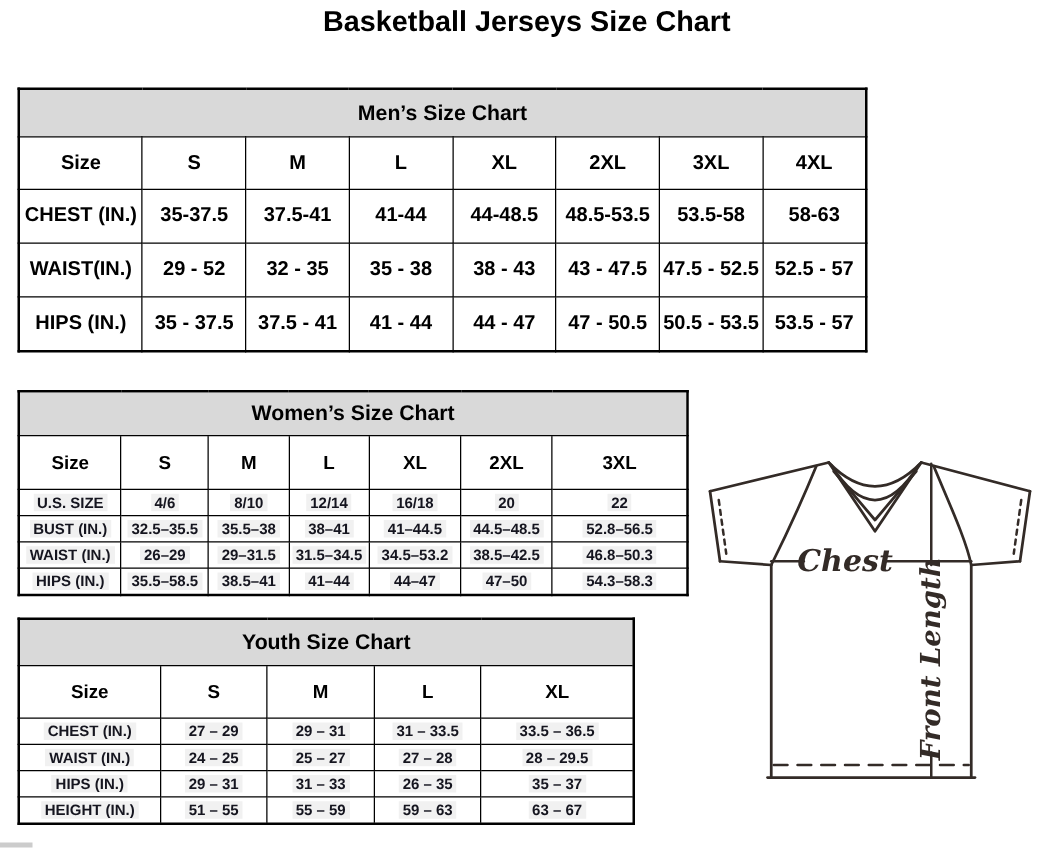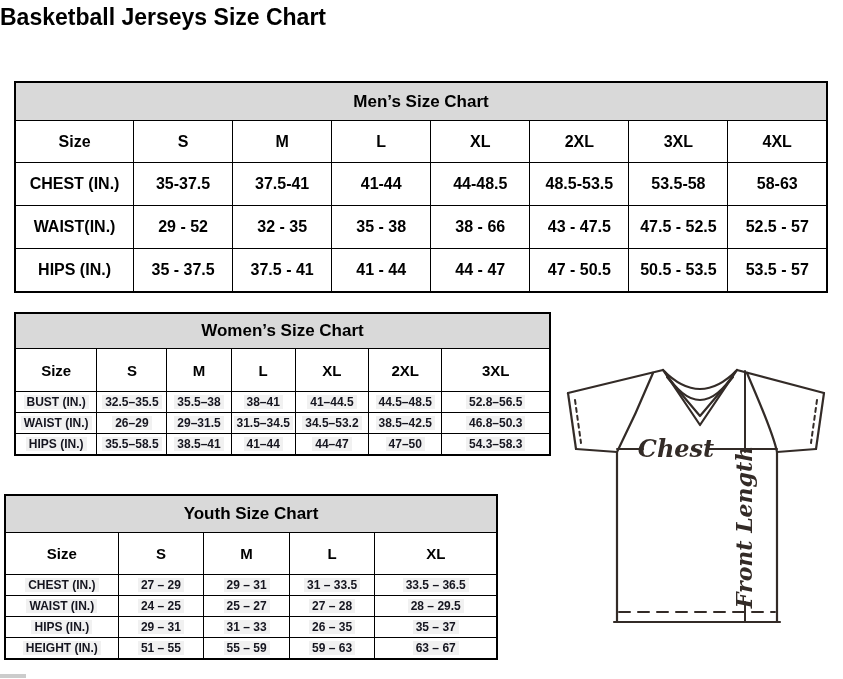--- a/index.html
+++ b/index.html
@@ -2,52 +2,52 @@
 <html><head>
 <meta charset="utf-8">
 <style>
   html,body{margin:0;padding:0;}
   body{
     width:843px;height:679px;position:relative;background:#ffffff;
     font-family:"Liberation Sans",sans-serif;overflow:hidden;color:#000;
   }
   .page-title{
     position:absolute;left:0;top:4px;width:843px;margin:0;
-    text-align:left;font-size:23px;font-weight:bold;color:#000;
+    text-align:center;font-size:23px;font-weight:bold;color:#000;
     font-family:"Liberation Sans",sans-serif;
   }
   table.size-table{
     position:absolute;border-collapse:collapse;table-layout:fixed;
     border:2px solid #000;background:#fff;
   }
   .size-table th,.size-table td{
     border:1px solid #000;text-align:center;vertical-align:middle;
     font-weight:bold;padding:0;overflow:hidden;white-space:nowrap;
   }
   .size-table th.title-cell{background:#d9d9d9;font-size:17px;height:36px;}
   .size-table tr.size-row td{font-size:16px;}
   
-  #table-men{left:14px;top:81px;width:814px;}
+  #table-men{left:14px;top:70px;width:680px;}
   #table-men th.title-cell{height:37px;}
   #table-men tr.size-row td{height:41px;}
   #table-men tr.data-row td{height:42px;font-size:16px;}
   #table-men .col-0{width:14.6%;}
   
   #table-women{left:14px;top:312px;width:537px;}
   #table-women th.title-cell{height:34px;}
   #table-women tr.size-row td{height:42px;font-size:15px;}
   #table-women .col-0{width:15.3%;}
   #table-women .col-1{width:13.1%;}
   #table-women .col-2{width:12.0%;}
   #table-women .col-3{width:12.0%;}
   #table-women .col-4{width:13.7%;}
   #table-women .col-5{width:13.7%;}
   #table-women .col-6{width:20.2%;}
   
-  #table-youth{left:4px;top:494px;width:494px;}
+  #table-youth{left:14px;top:494px;width:494px;}
   #table-youth th.title-cell{height:36px;}
   #table-youth tr.size-row td{height:41px;font-size:15px;}
   #table-youth .col-0{width:23%;}
   #table-youth .col-1{width:17.4%;}
   #table-youth .col-2{width:17.4%;}
   #table-youth .col-3{width:17.4%;}
   #table-youth .col-4{width:24.8%;}
   
   table.compact tr.data-row td{height:20px;font-size:12px;color:#15151f;}
   table.compact tr.data-row span{background:#f1f1f1;padding:0 3px;line-height:14px;display:inline-block;}
@@ -98,21 +98,21 @@
         <td><span>44-48.5</span></td>
         <td><span>48.5-53.5</span></td>
         <td><span>53.5-58</span></td>
         <td><span>58-63</span></td>
       </tr>
       <tr class="data-row">
         <td><span>WAIST(IN.)</span></td>
         <td><span>29 - 52</span></td>
         <td><span>32 - 35</span></td>
         <td><span>35 - 38</span></td>
-        <td><span>38 - 66</span></td>
+        <td><span>38 - 43</span></td>
         <td><span>43 - 47.5</span></td>
         <td><span>47.5 - 52.5</span></td>
         <td><span>52.5 - 57</span></td>
       </tr>
       <tr class="data-row">
         <td><span>HIPS (IN.)</span></td>
         <td><span>35 - 37.5</span></td>
         <td><span>37.5 - 41</span></td>
         <td><span>41 - 44</span></td>
         <td><span>44 - 47</span></td>
@@ -140,20 +140,29 @@
       <tr class="size-row">
         <td>Size</td>
         <td>S</td>
         <td>M</td>
         <td>L</td>
         <td>XL</td>
         <td>2XL</td>
         <td>3XL</td>
       </tr>
       <tr class="data-row">
+        <td><span>U.S. SIZE</span></td>
+        <td><span>4/6</span></td>
+        <td><span>8/10</span></td>
+        <td><span>12/14</span></td>
+        <td><span>16/18</span></td>
+        <td><span>20</span></td>
+        <td><span>22</span></td>
+      </tr>
+      <tr class="data-row">
         <td><span>BUST (IN.)</span></td>
         <td><span>32.5–35.5</span></td>
         <td><span>35.5–38</span></td>
         <td><span>38–41</span></td>
         <td><span>41–44.5</span></td>
         <td><span>44.5–48.5</span></td>
         <td><span>52.8–56.5</span></td>
       </tr>
       <tr class="data-row">
         <td><span>WAIST (IN.)</span></td>

